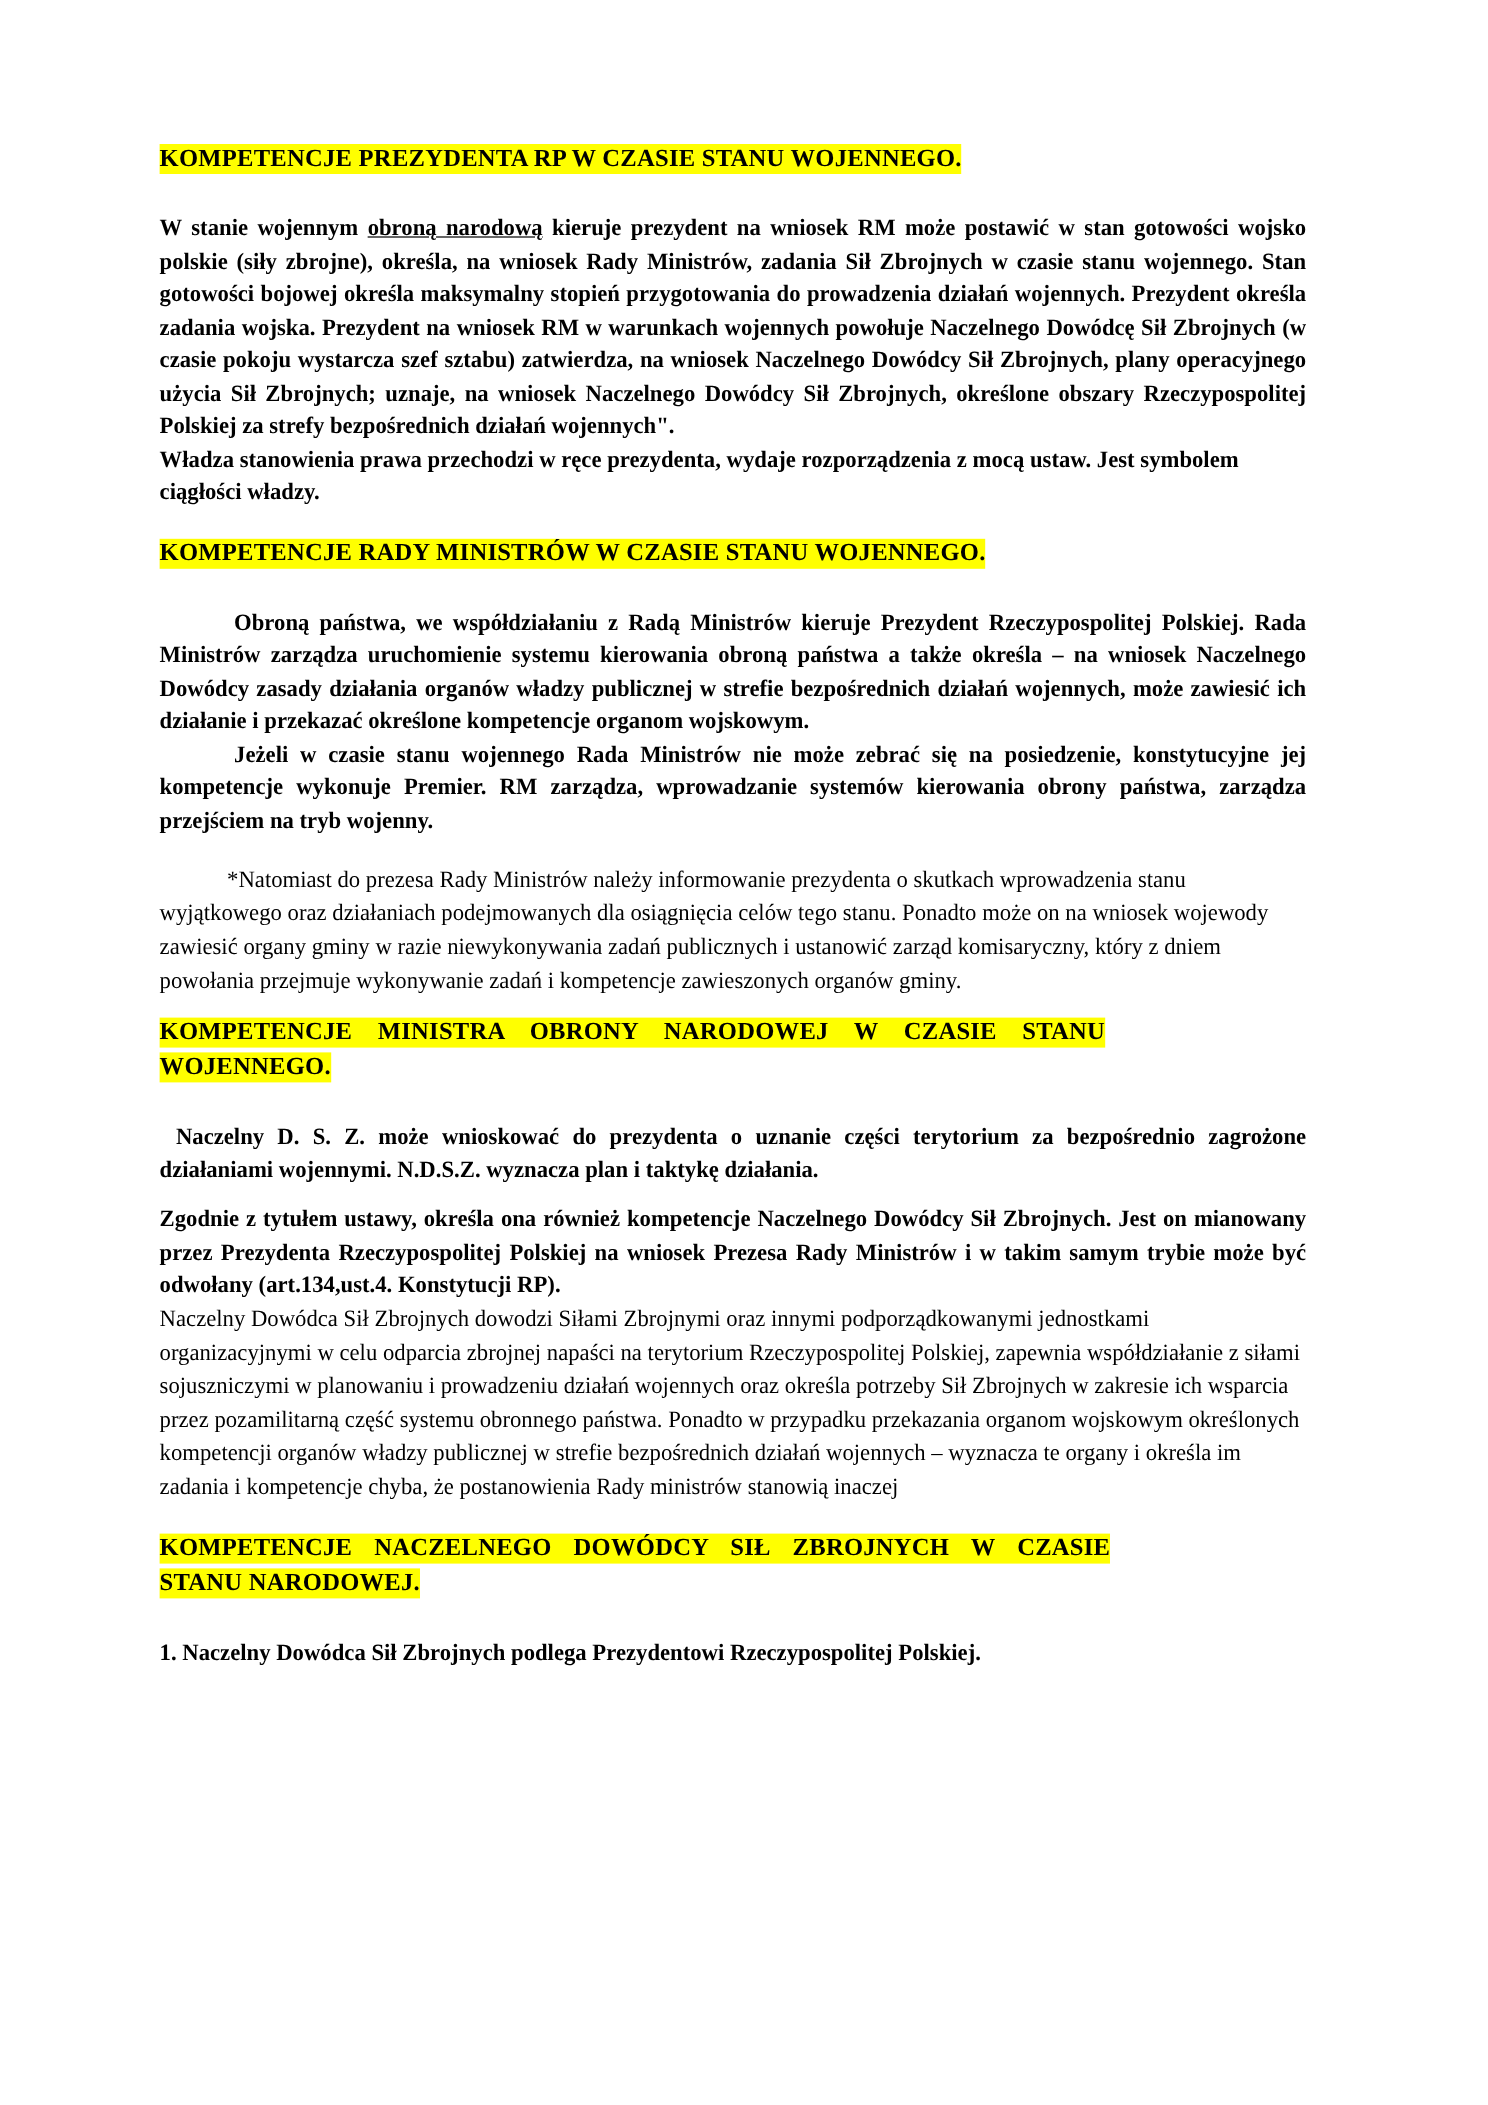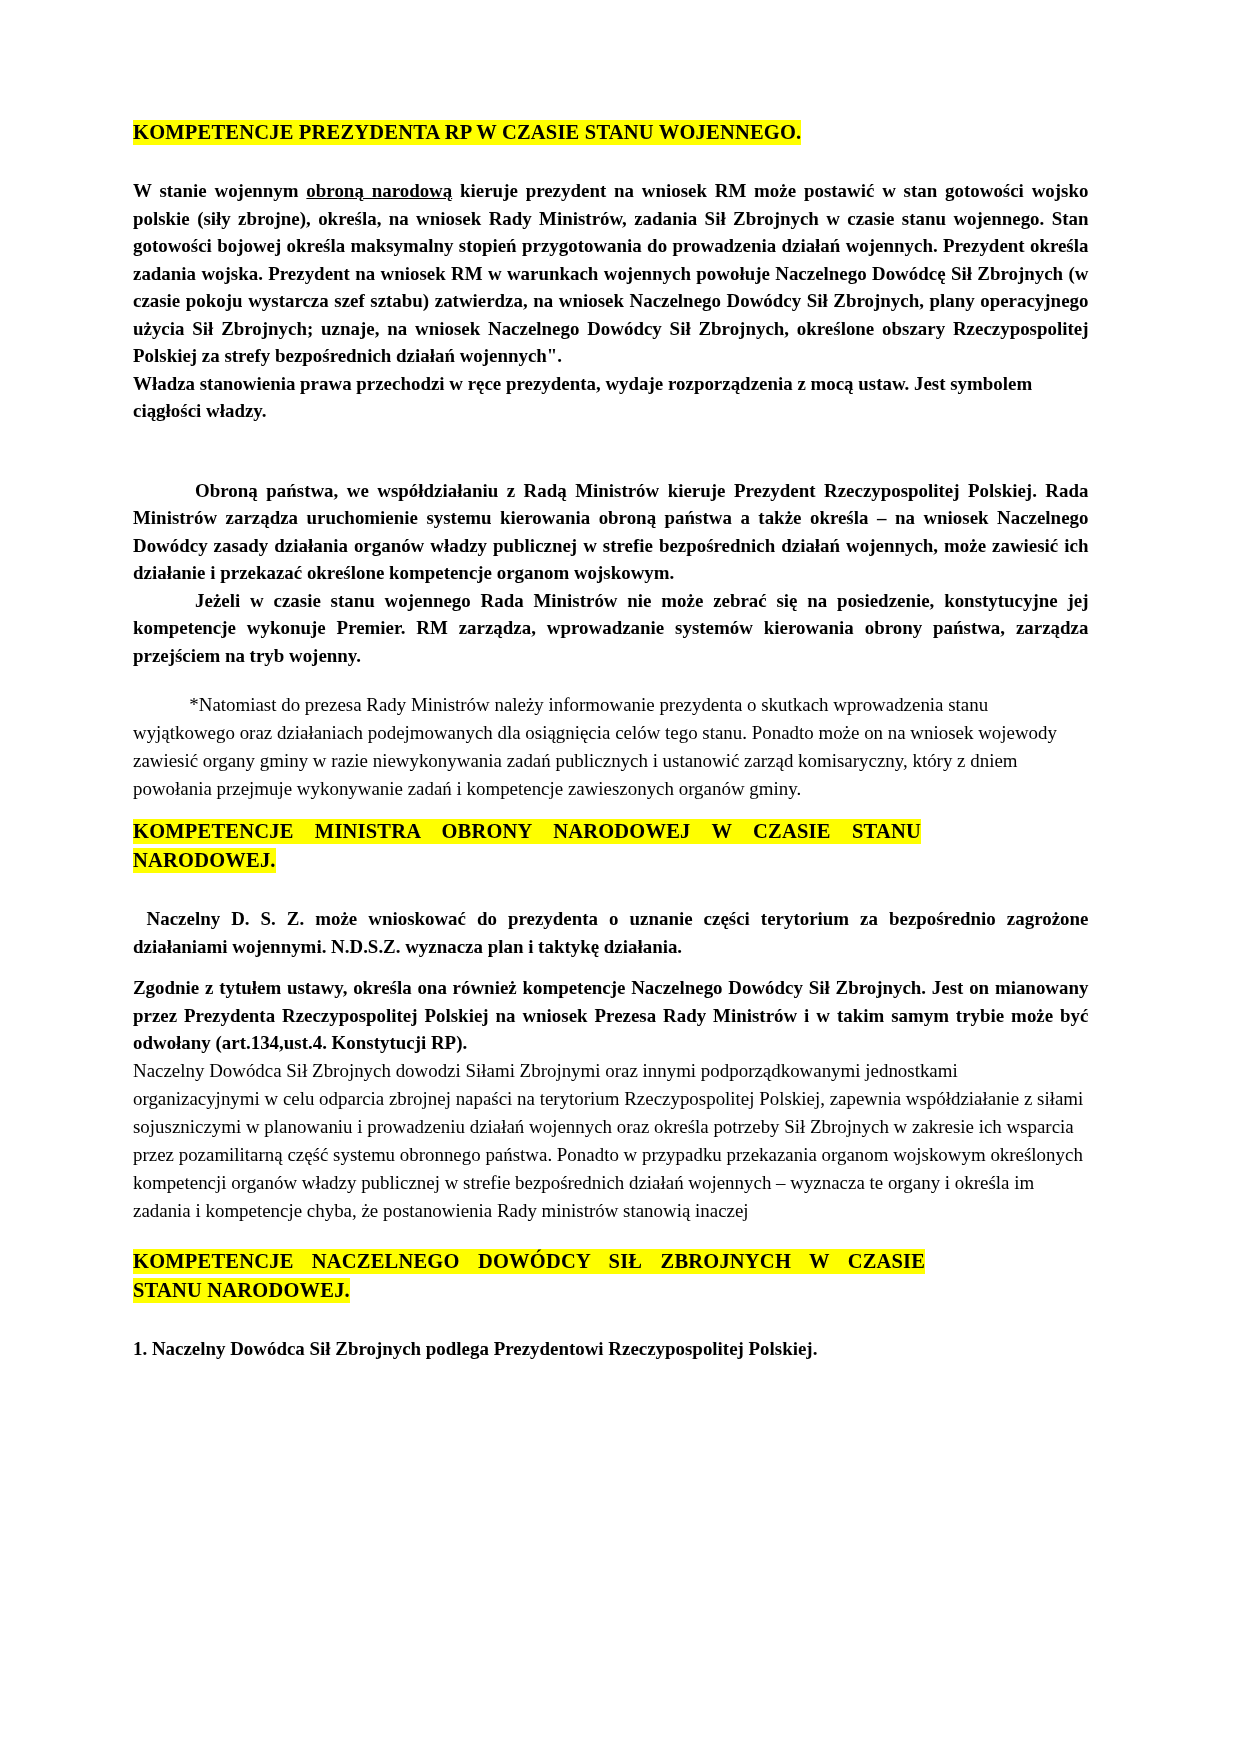--- a/index.html
+++ b/index.html
@@ -100,36 +100,37 @@
     <h1 class="heading"><span class="hl">KOMPETENCJE PREZYDENTA RP W CZASIE STANU WOJENNEGO.</span></h1>
 
     <div class="gap-l"></div>
 
     <p class="body"><span>W stanie wojennym </span><span class="u">obroną narodową</span><span> kieruje prezydent na wniosek RM może postawić w stan gotowości wojsko polskie (siły zbrojne), określa, na wniosek Rady Ministrów, zadania Sił Zbrojnych w czasie stanu wojennego.  Stan gotowości bojowej określa maksymalny stopień przygotowania do prowadzenia działań wojennych. Prezydent określa zadania wojska. Prezydent na wniosek RM w warunkach wojennych powołuje Naczelnego Dowódcę Sił Zbrojnych (w czasie pokoju wystarcza szef sztabu)  zatwierdza, na wniosek Naczelnego Dowódcy Sił Zbrojnych, plany operacyjnego użycia Sił Zbrojnych; uznaje, na wniosek Naczelnego Dowódcy Sił Zbrojnych, określone obszary Rzeczypospolitej Polskiej za strefy bezpośrednich działań wojennych".</span></p>
 
     <p class="body noj">Władza stanowienia prawa przechodzi w ręce prezydenta, wydaje rozporządzenia z mocą ustaw. Jest symbolem ciągłości władzy.</p>
 
     <div class="gap-m"></div>
 
+    <h1 class="heading"><span class="hl">KOMPETENCJE RADY MINISTRÓW W CZASIE STANU WOJENNEGO.</span></h1>
 
     <div class="gap-l"></div>
 
     <p class="body indent">Obroną państwa, we współdziałaniu z Radą Ministrów kieruje Prezydent Rzeczypospolitej Polskiej. Rada Ministrów zarządza uruchomienie systemu kierowania obroną państwa a także określa – na wniosek Naczelnego Dowódcy zasady działania organów władzy publicznej w strefie bezpośrednich działań wojennych, może zawiesić ich działanie i przekazać określone kompetencje organom wojskowym.</p>
 
     <p class="body indent">Jeżeli w czasie stanu wojennego Rada Ministrów nie może zebrać się na posiedzenie, konstytucyjne jej kompetencje wykonuje Premier. RM zarządza, wprowadzanie systemów kierowania obrony państwa, zarządza przejściem na tryb wojenny.</p>
 
     <div class="gap-m"></div>
 
     <p class="light indent-star">*Natomiast do prezesa Rady Ministrów należy informowanie prezydenta o skutkach wprowadzenia stanu wyjątkowego oraz działaniach podejmowanych dla osiągnięcia celów tego stanu. Ponadto może on na wniosek wojewody zawiesić organy gminy w razie niewykonywania zadań publicznych i ustanowić zarząd komisaryczny, który z dniem powołania przejmuje wykonywanie zadań i kompetencje zawieszonych organów gminy.</p>
 
     <div class="gap-s"></div>
 
     <h1 class="heading">
       <span class="hl" style="word-spacing:16px;text-align:right;">KOMPETENCJE MINISTRA OBRONY NARODOWEJ W CZASIE STANU</span><br>
-      <span class="hl">NARODOWEJ.</span>
+      <span class="hl">WOJENNEGO.</span>
     </h1>
 
     <div class="gap-l"></div>
 
     <p class="body indent-sm">Naczelny D. S. Z. może wnioskować do prezydenta o uznanie części terytorium za bezpośrednio zagrożone działaniami wojennymi. N.D.S.Z. wyznacza plan i taktykę działania.</p>
 
     <div class="gap-s"></div>
 
     <p class="body">Zgodnie z tytułem ustawy, określa ona również kompetencje Naczelnego Dowódcy Sił Zbrojnych. Jest on mianowany przez Prezydenta Rzeczypospolitej Polskiej na wniosek Prezesa Rady Ministrów i w takim samym trybie może być odwołany (art.134,ust.4. Konstytucji RP).</p>
 

